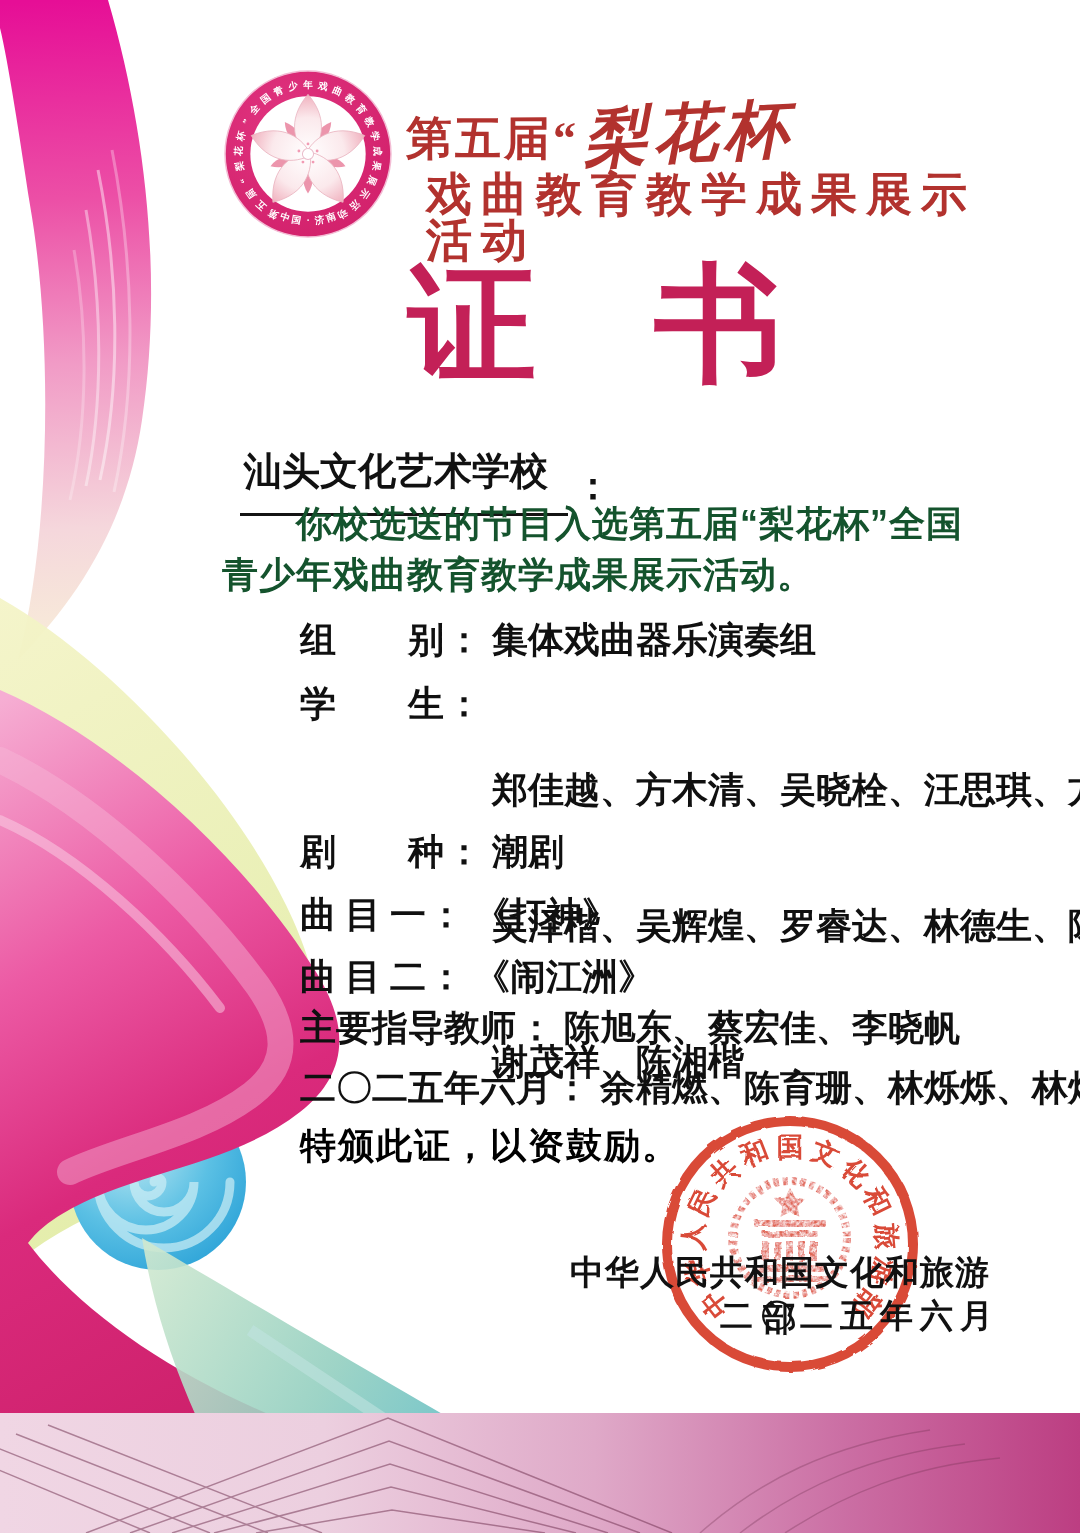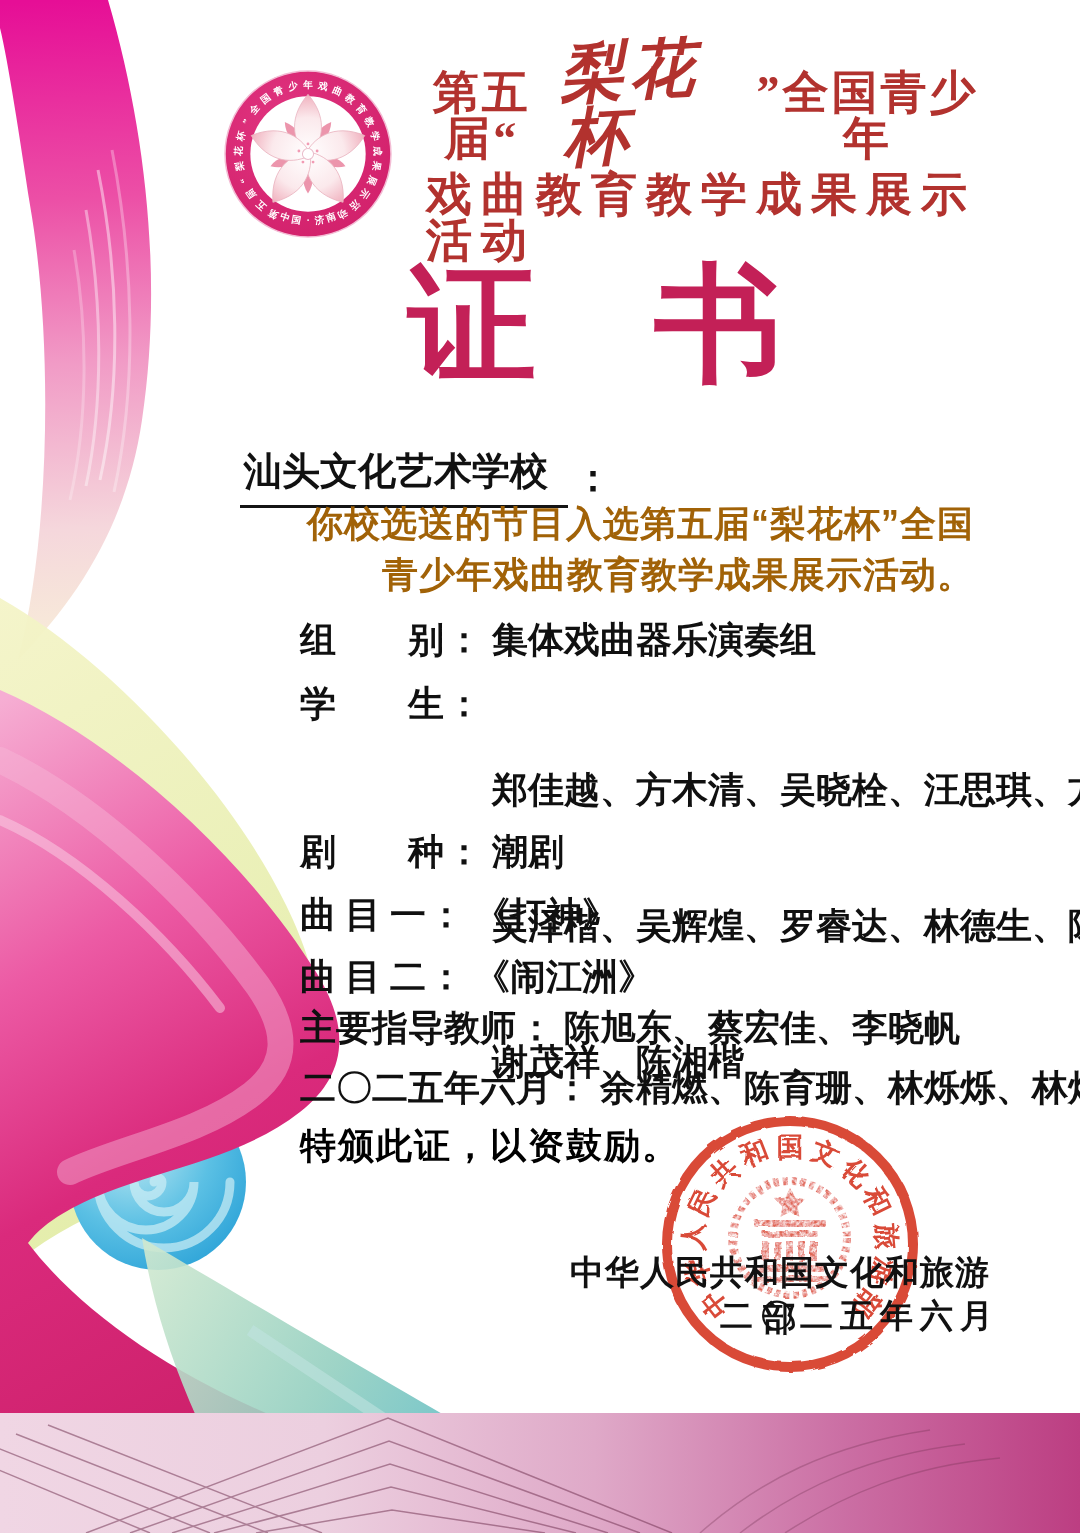--- a/index.html
+++ b/index.html
@@ -21,26 +21,26 @@
   .hdr-script{font-family:"Liberation Serif",serif;font-style:italic;font-weight:700;font-size:64px;line-height:1;
               letter-spacing:6px;transform:rotate(-3deg) translateY(4px);display:inline-block;padding:0 4px;}
   .hdr-l2{font-family:"Liberation Serif",serif;font-weight:700;font-size:46px;letter-spacing:9px;margin-top:10px;line-height:1;margin-left:20px;}
 
   
   .title{left:408px;top:258px;width:374px;display:flex;justify-content:space-between;z-index:2;
          color:#c32057;font-family:"Liberation Serif",serif;font-weight:700;font-size:128px;line-height:1.05;}
 
   
   .recipient{left:240px;top:446px;font-size:38px;font-weight:700;color:#111;z-index:2;display:flex;align-items:flex-end;}
-  .school{border-bottom:3px solid #141414;padding:0 20px 8px 4px;}
+  .school{border-bottom:3px solid #141414;padding:0 20px 16px 4px;}
   .recipient .colon{margin-left:6px;padding-bottom:4px;}
 
   
-  .para{left:222px;top:498px;width:752px;font-size:36px;font-weight:600;color:#a16207;
-        line-height:51px;text-indent:74px;z-index:2;letter-spacing:1px;text-align:right;}
+  .para{left:222px;top:498px;width:752px;font-size:36px;font-weight:600;color:#14532d;
+        line-height:51px;text-indent:74px;z-index:2;letter-spacing:1px;}
 
   
   .row{left:300px;display:flex;align-items:flex-start;font-size:36px;color:#101010;z-index:2;justify-content:space-between;}
   .lbl,.val{font-family:"Liberation Serif",serif;font-weight:700;white-space:pre;}
   .colon2{font-family:"Liberation Serif",serif;font-weight:700;margin:0 10px 0 2px;}
   .row.sans .lbl,.row.sans .colon2{font-family:"Liberation Sans",sans-serif;}
   .vlines div{line-height:52px;}
   .closing{left:300px;top:1122px;font-size:36px;font-weight:600;color:#000000;z-index:2;letter-spacing:2px;}
 
   
@@ -216,21 +216,20 @@
         <circle cx="80" cy="93" r="1.4"></circle>
           <circle cx="76" cy="82" r="1.4"></circle>
       </g>
     </g>
   </svg>
 
   <div class="header">
     <div class="hdr-l1">
       <span class="hdr-prefix">第五届“</span>
       <span class="hdr-script">梨花杯</span>
-      <span class="hdr-suffix">”全国青少年</span>
     </div>
     <div class="hdr-l2">戏曲教育教学成果展示活动</div>
   </div>
 
   <div class="title">
     <span>证</span>
     <span>书</span>
   </div>
 
   <div class="recipient">

